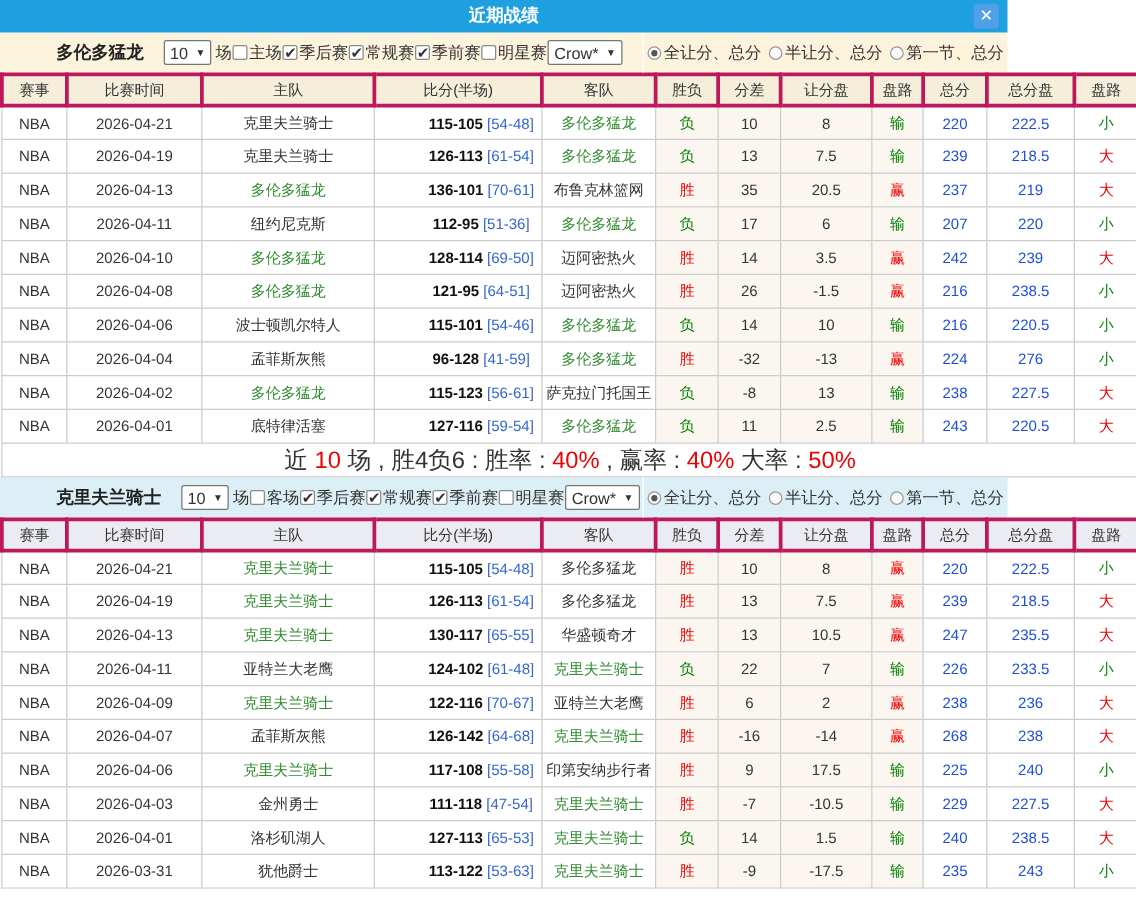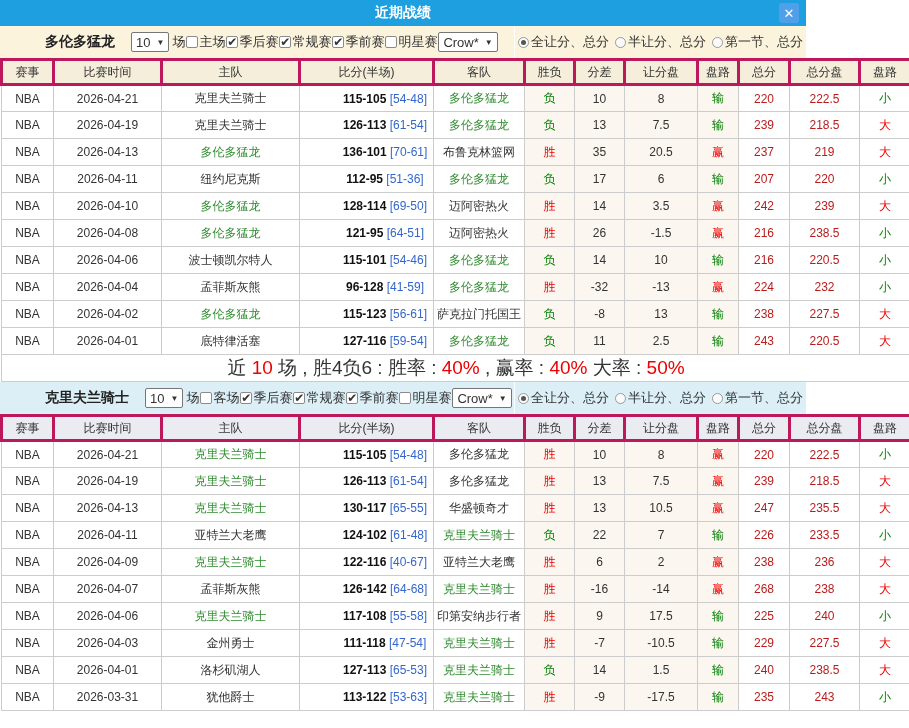--- a/index.html
+++ b/index.html
@@ -46,21 +46,21 @@
   thead.beige th { background:#f5eeda; }
   thead.blue th  { background:#ebecf2; }
   td { height:27px; text-align:center; border:1px solid #ccc; color:#333; background:#fff;
        overflow:hidden; white-space:nowrap; }
   td.tint { background:#fbf6ef; }
   .hl { color:#2e8b2e; }
   .score { font-weight:bold; color:#111;margin-left:37px; }
   .half { color:#3366cc; }
   .red { color:#ee0000; }
   .green { color:#008000; }
-  .blue-val { color:#b91c1c; }
+  .blue-val { color:#1d4ed8; }
   tr.summary td { height:25px; background:#fff; font-size:19px; }
 </style>
 </head>
 <body>
 
 <div class="panel">
 
   <div class="titlebar">
     <span>近期战绩</span>
     <span class="close-btn">✕</span>
@@ -251,21 +251,21 @@
           <td>NBA</td>
           <td>2026-04-04</td>
           <td>孟菲斯灰熊</td>
           <td><span class="score">96-128</span> <span class="half">[41-59]</span></td>
           <td class="hl">多伦多猛龙</td>
           <td class="tint red">胜</td>
           <td class="tint">-32</td>
           <td class="tint">-13</td>
           <td class="tint red">赢</td>
           <td class="blue-val">224</td>
-          <td class="blue-val">232</td>
+          <td class="blue-val">276</td>
           <td class="green">小</td>
         </tr>
         <tr>
           <td>NBA</td>
           <td>2026-04-02</td>
           <td class="hl">多伦多猛龙</td>
           <td><span class="score">115-123</span> <span class="half">[56-61]</span></td>
           <td>萨克拉门托国王</td>
           <td class="tint green">负</td>
           <td class="tint">-8</td>
@@ -433,21 +433,21 @@
           <td class="tint">7</td>
           <td class="tint green">输</td>
           <td class="blue-val">226</td>
           <td class="blue-val">233.5</td>
           <td class="green">小</td>
         </tr>
         <tr>
           <td>NBA</td>
           <td>2026-04-09</td>
           <td class="hl">克里夫兰骑士</td>
-          <td><span class="score">122-116</span> <span class="half">[40-67]</span></td>
+          <td><span class="score">122-116</span> <span class="half">[70-67]</span></td>
           <td>亚特兰大老鹰</td>
           <td class="tint red">胜</td>
           <td class="tint">6</td>
           <td class="tint">2</td>
           <td class="tint red">赢</td>
           <td class="blue-val">238</td>
           <td class="blue-val">236</td>
           <td class="red">大</td>
         </tr>
         <tr>

